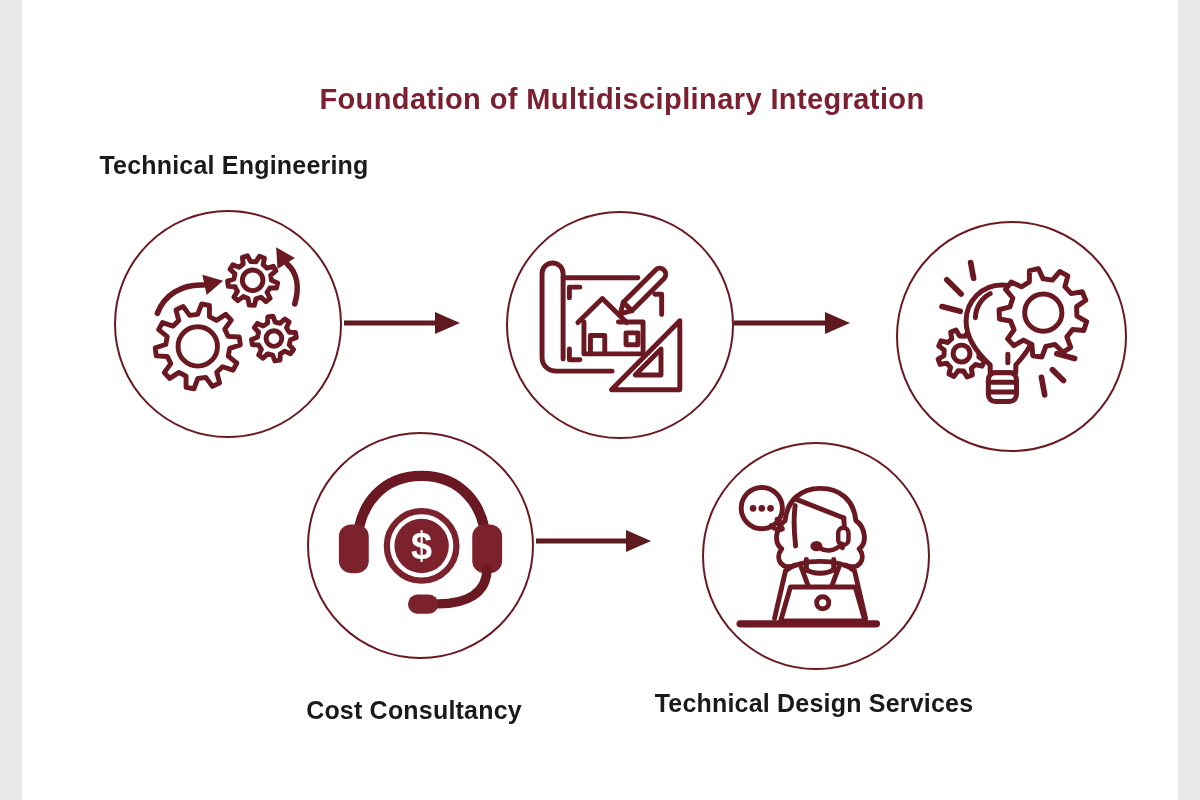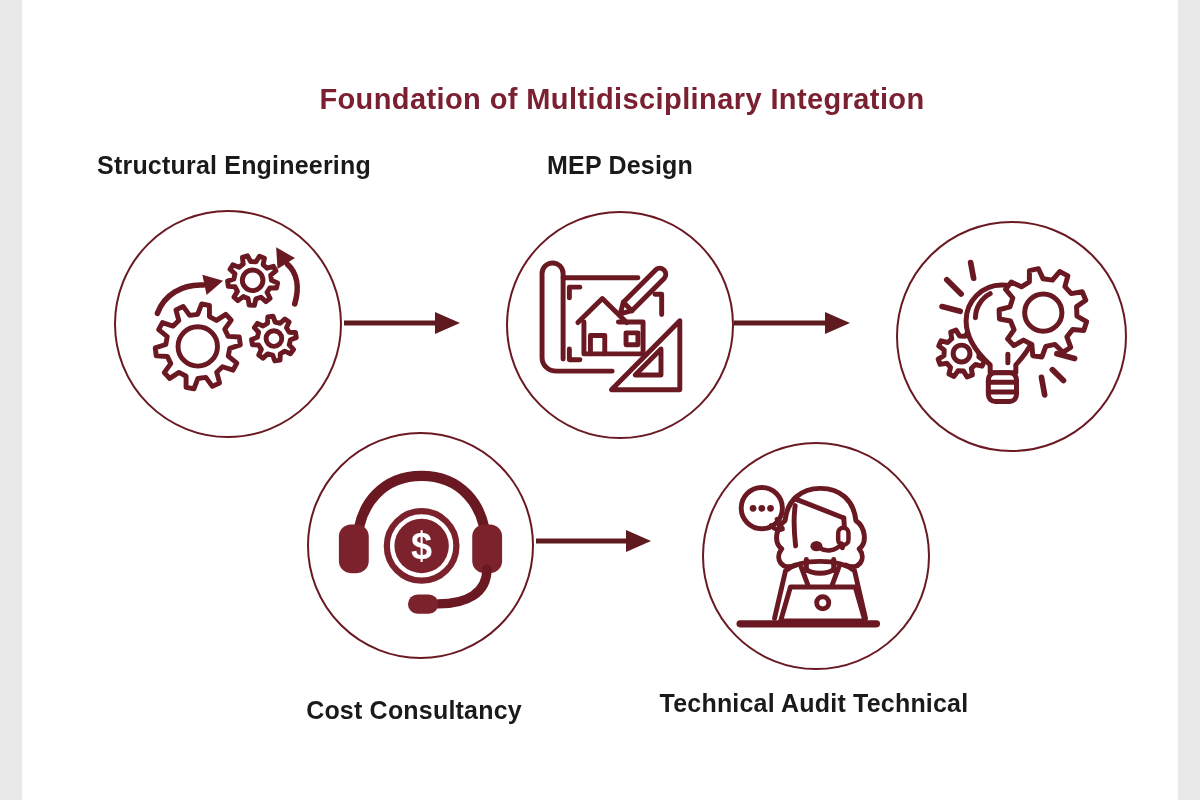--- a/index.html
+++ b/index.html
@@ -43,24 +43,23 @@
   .arrows line{stroke:var(--arrow,#5e1a1e);stroke-width:5}
   .arrows polygon{fill:var(--arrow,#5e1a1e)}
 </style>
 </head>
 <body>
 
 <div class="canvas">
 
   <div class="title">Foundation of Multidisciplinary Integration</div>
 
-  <div class="node-label l1">Structural Engineering</div>
-  <div class="node-label l2">MEP Design</div>
+  <div class="node-label l1">Technical Engineering</div>
   <div class="node-label l4">Cost Consultancy</div>
-  <div class="node-label l5">Technical Audit Technical</div>
+  <div class="node-label l5">Technical Design Services</div>
 
   <div class="circle c1">
     <svg class="icon" viewBox="0 0 100 100">
       <g>
         <path d="M 18.5 45.2 C 21.5 37 29.5 32.2 38.8 32.6" style="stroke-width:2.5"></path>
         <polygon class="nostroke" points="0,-4.6 8.5,0 0,4.6" transform="translate(39.5,32.5) rotate(-12)" fill="var(--line)" style="fill:var(--line)"></polygon>
       </g>
       <g>
         <path d="M 79.8 41 C 82 33.5 80.8 27.2 76.6 23.4" style="stroke-width:2.5"></path>
         <polygon class="nostroke" points="0,-4.6 8.5,0 0,4.6" transform="translate(76,23) rotate(-122)" style="fill:var(--line)"></polygon>

